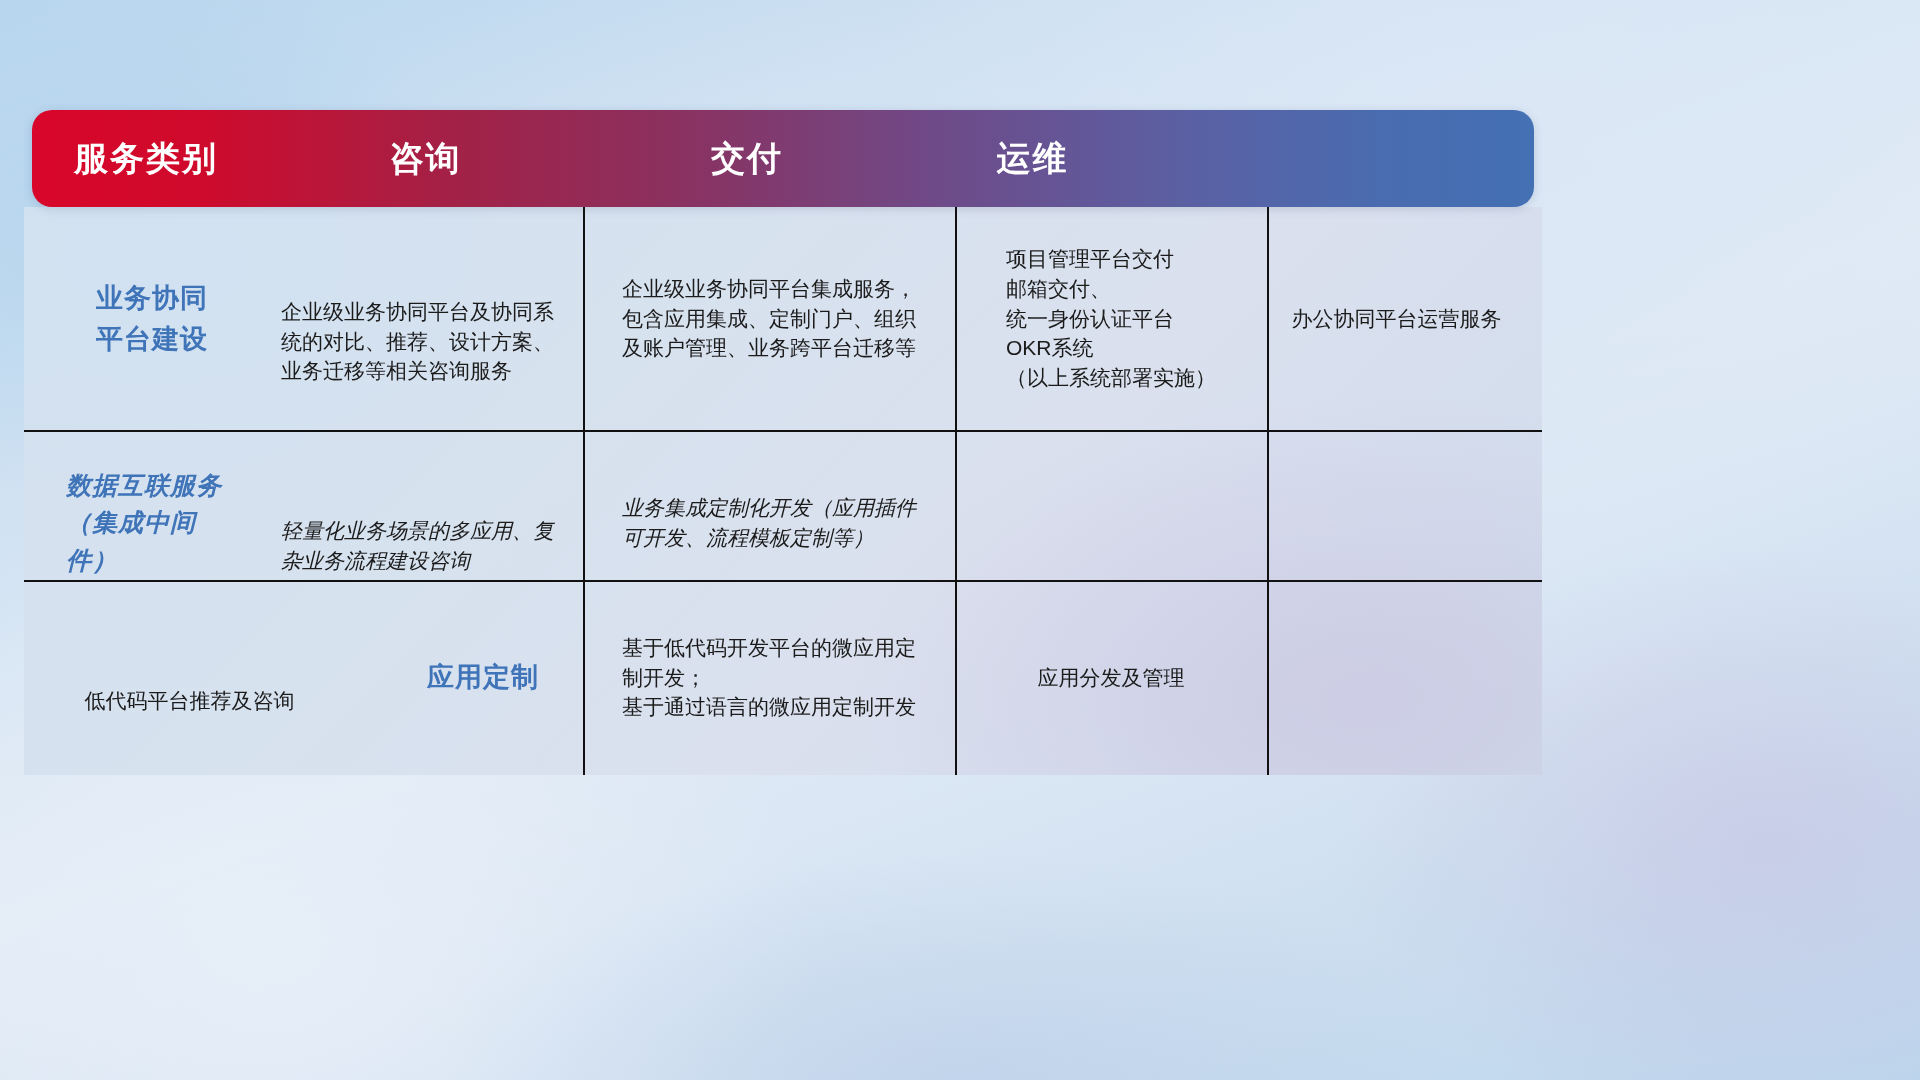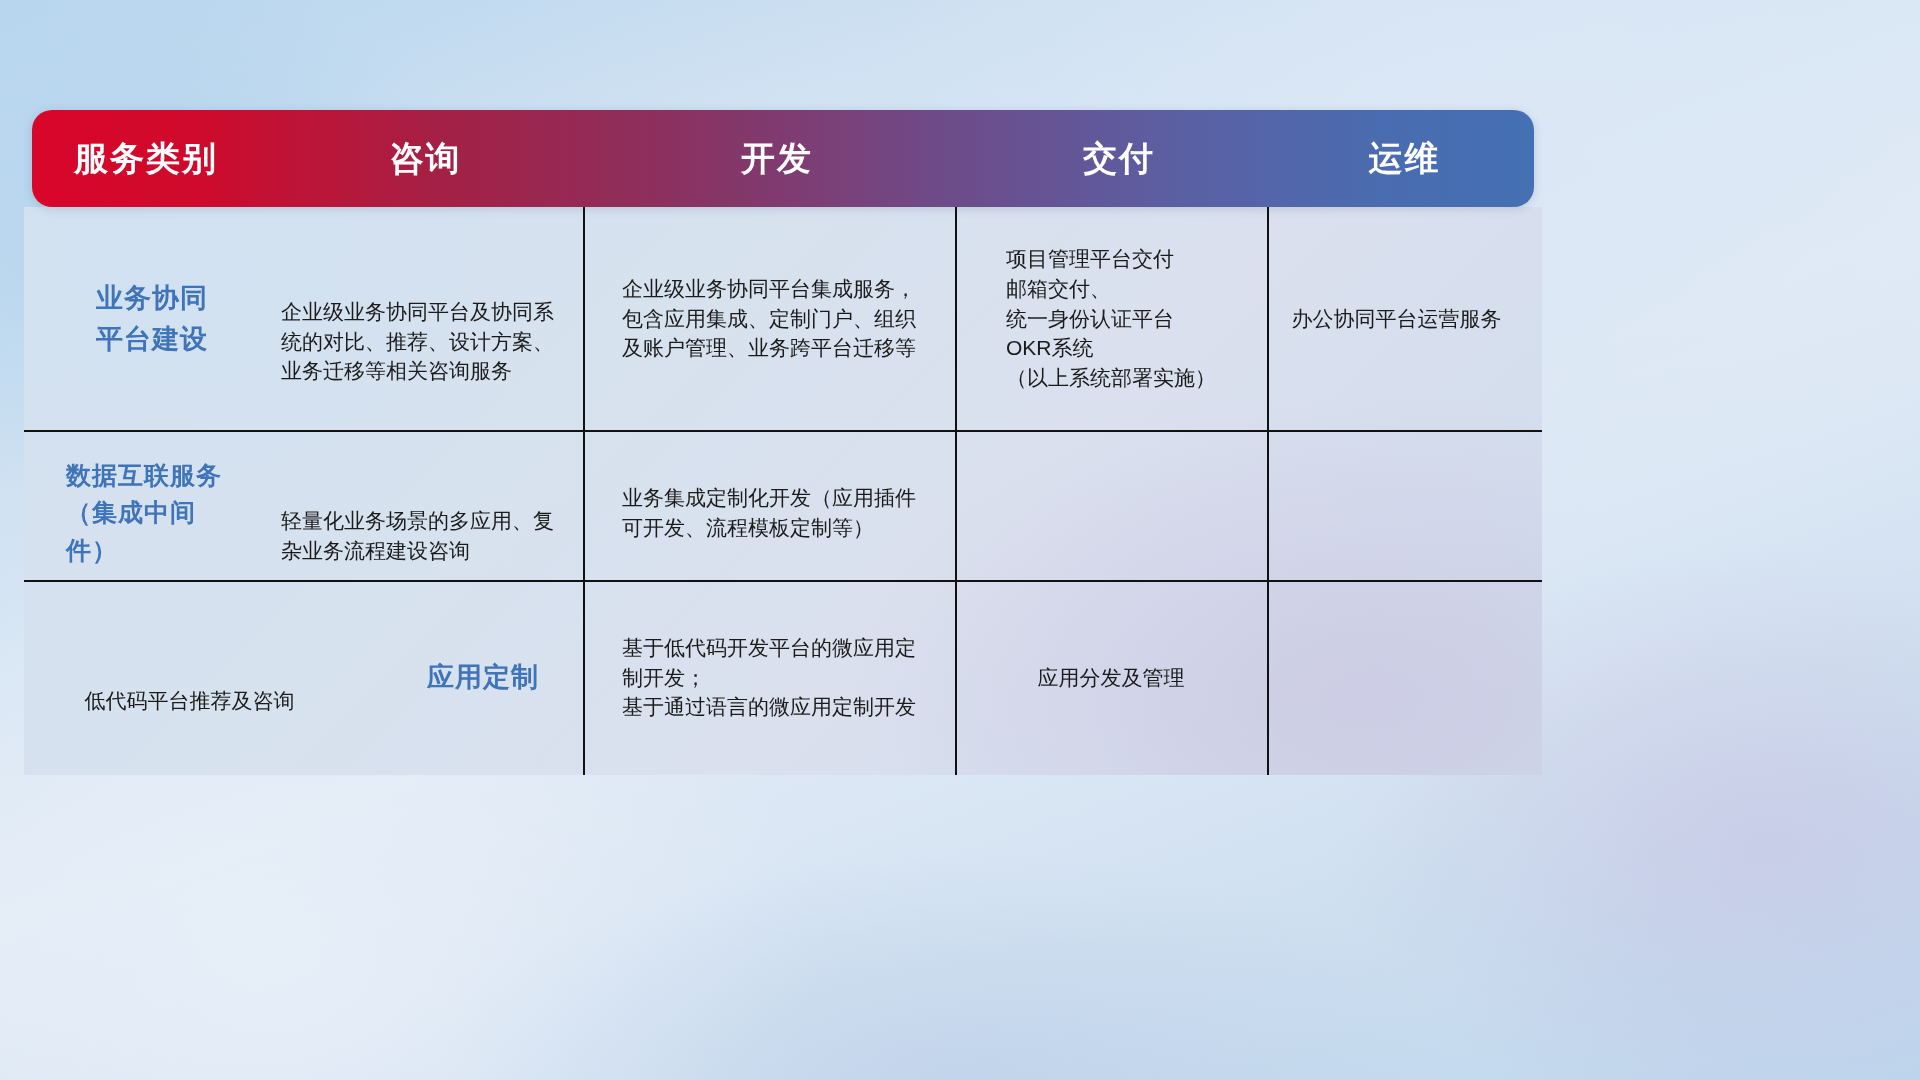--- a/index.html
+++ b/index.html
@@ -99,21 +99,20 @@
 
 <div id="bg"></div>
 
 <div id="table-wrap">
 
   <div id="table-body-panel"></div>
 
   <div id="table-header">
     <div class="hcell c1">服务类别</div>
     <div class="hcell c2">咨询</div>
-    <div class="hcell c3">开发</div>
     <div class="hcell c4">交付</div>
     <div class="hcell c5">运维</div>
   </div>
 
   <div id="rows">
 
     <div class="row" style="top:0px;height:223px;">
       <div class="cell c1 cat">业务协同
 平台建设</div>
       <div class="cell c2">企业级业务协同平台及协同系
@@ -123,21 +122,21 @@
 包含应用集成、定制门户、组织
 及账户管理、业务跨平台迁移等</div>
       <div class="cell c4">项目管理平台交付
 邮箱交付、
 统一身份认证平台
 OKR系统
 （以上系统部署实施）</div>
       <div class="cell c5">办公协同平台运营服务</div>
     </div>
 
-    <div class="row" style="top:213px;height:186px;">
+    <div class="row" style="top:223px;height:186px;font-style:italic;">
       <div class="cell c1 cat small">数据互联服务
 （集成中间件）</div>
       <div class="cell c2">轻量化业务场景的多应用、复
 杂业务流程建设咨询</div>
       <div class="cell c3">业务集成定制化开发（应用插件
 可开发、流程模板定制等）</div>
       <div class="cell c4"></div>
       <div class="cell c5"></div>
     </div>
 

